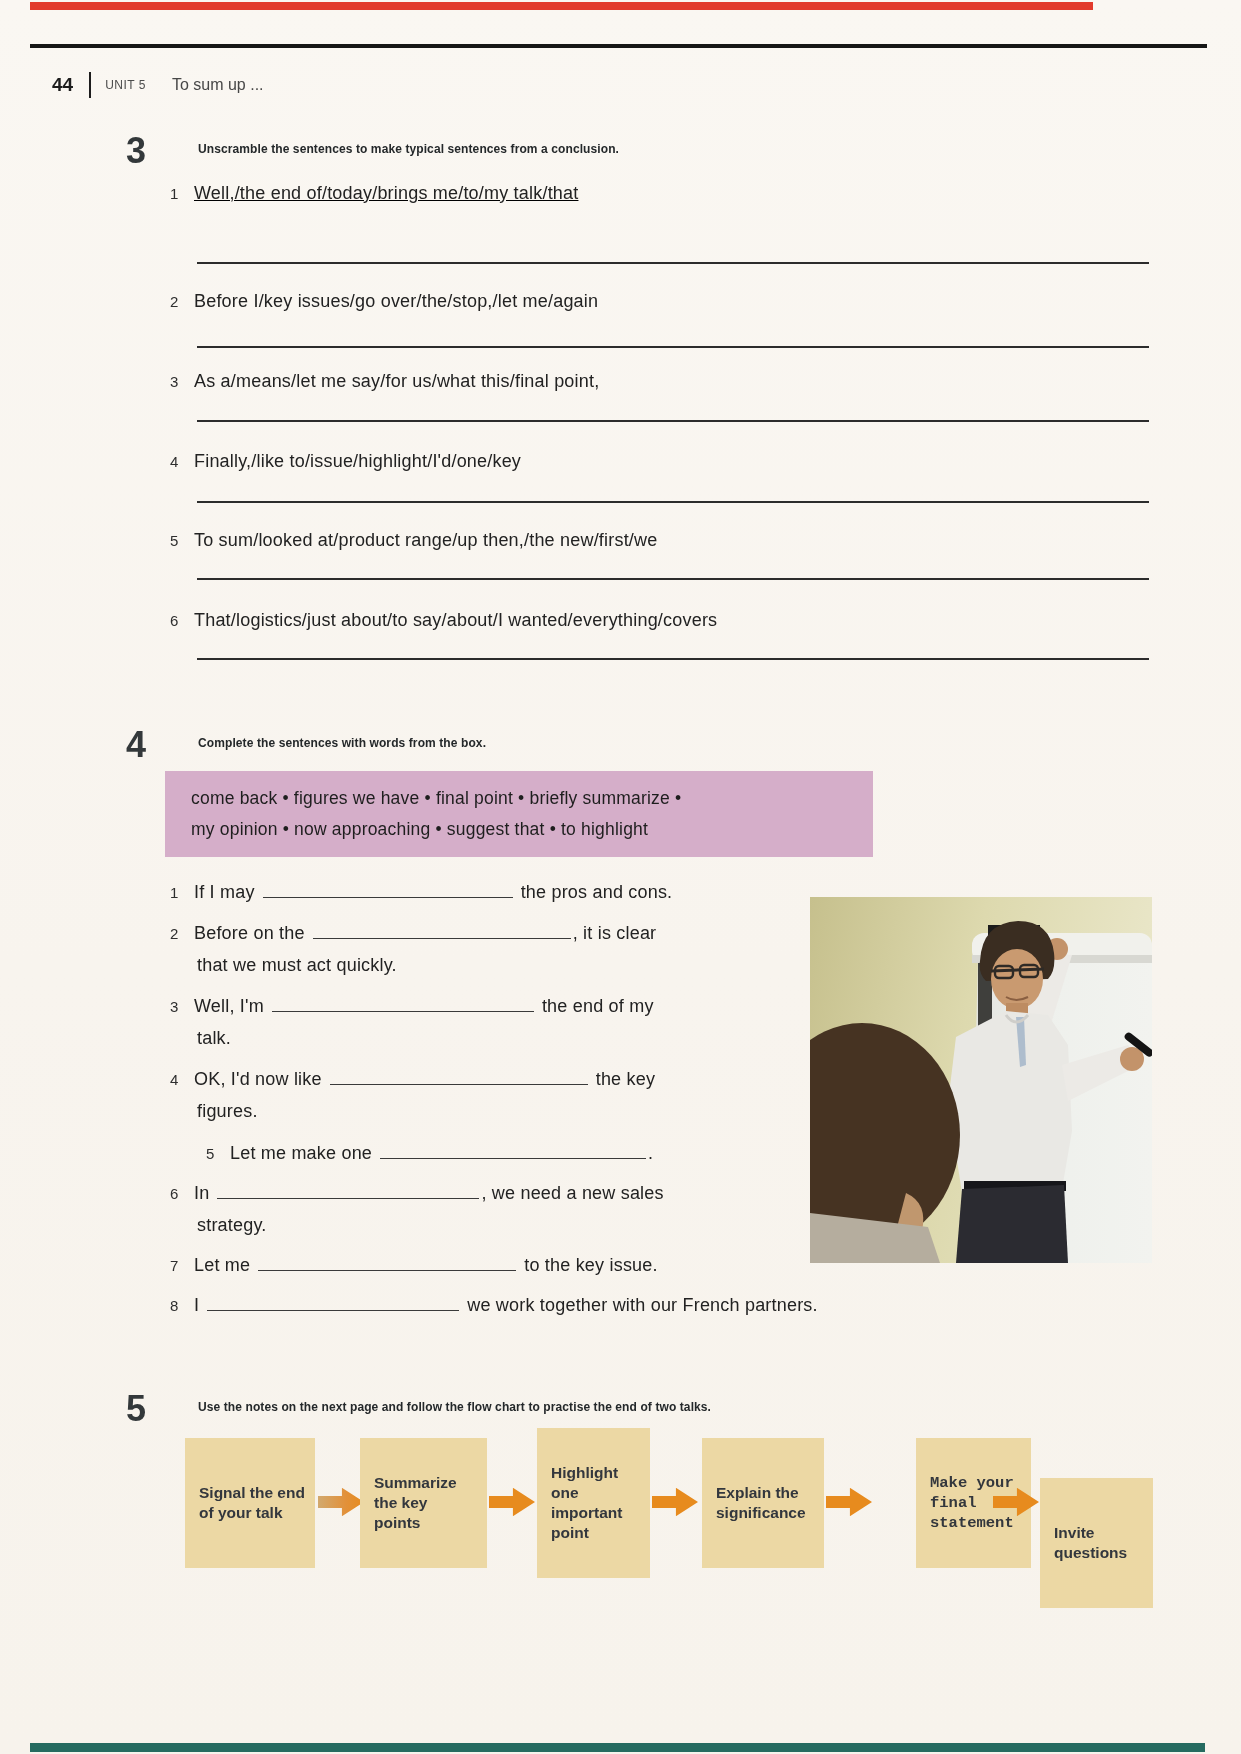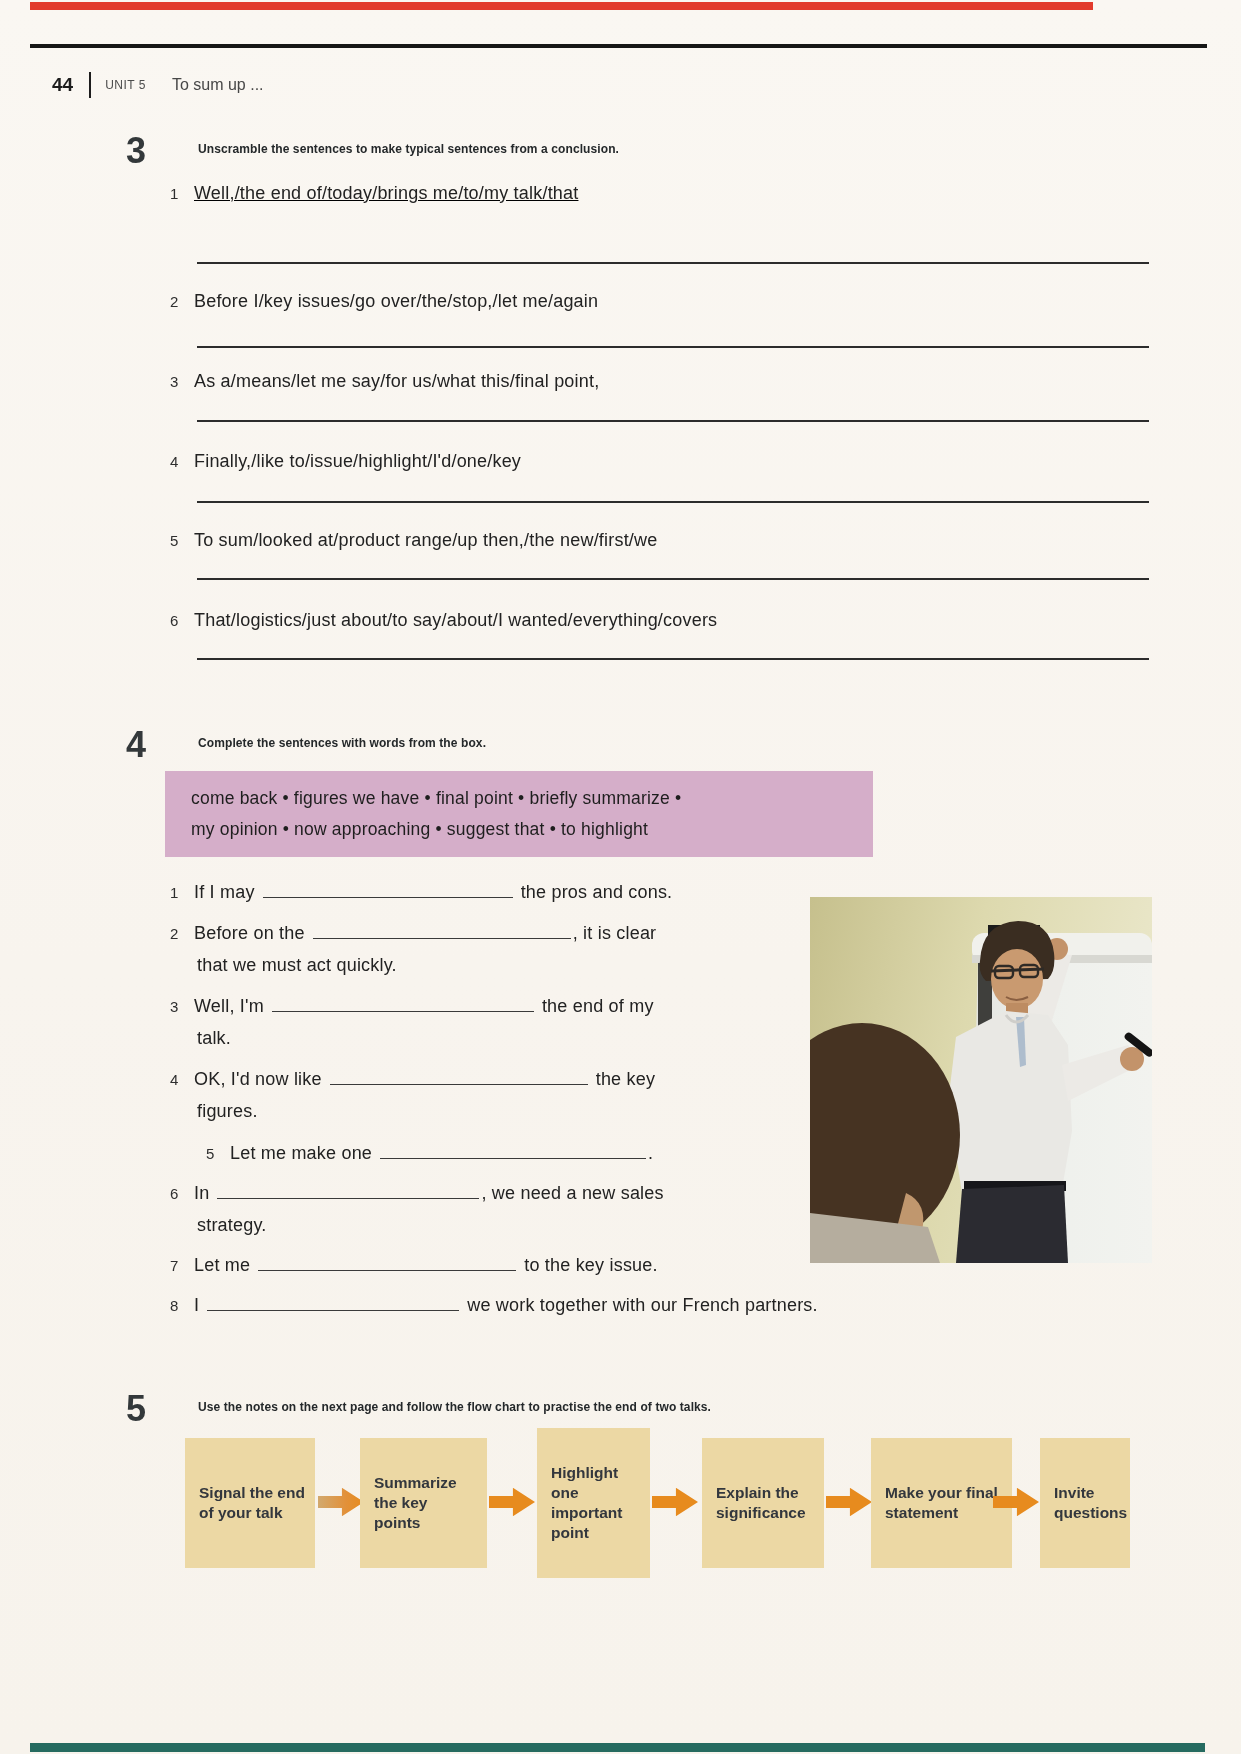--- a/index.html
+++ b/index.html
@@ -234,23 +234,23 @@
   <div class="abs flow-box" style="left:537px;width:113px;top:1428px;height:150px;">
     <span>Highlight one important point</span>
   </div>
   <div class="abs flow-arrow" style="left:652px;"></div>
 
   <div class="abs flow-box" style="left:702px;width:122px;">
     <span>Explain the significance</span>
   </div>
   <div class="abs flow-arrow" style="left:826px;"></div>
 
-  <div class="abs flow-box" style="left:871px;width:141px;">
+  <div class="abs flow-box" style="left:916px;width:115px;font-family:Liberation Mono, monospace;">
     <span>Make your final statement</span>
   </div>
   <div class="abs flow-arrow" style="left:993px;"></div>
 
-  <div class="abs flow-box" style="left:1040px;width:90px;">
+  <div class="abs flow-box" style="left:1040px;width:113px;margin-top:40px;">
     <span>Invite questions</span>
   </div>
 
   <div class="abs bottom-accent"></div>
 </div>
 
 </body></html>

